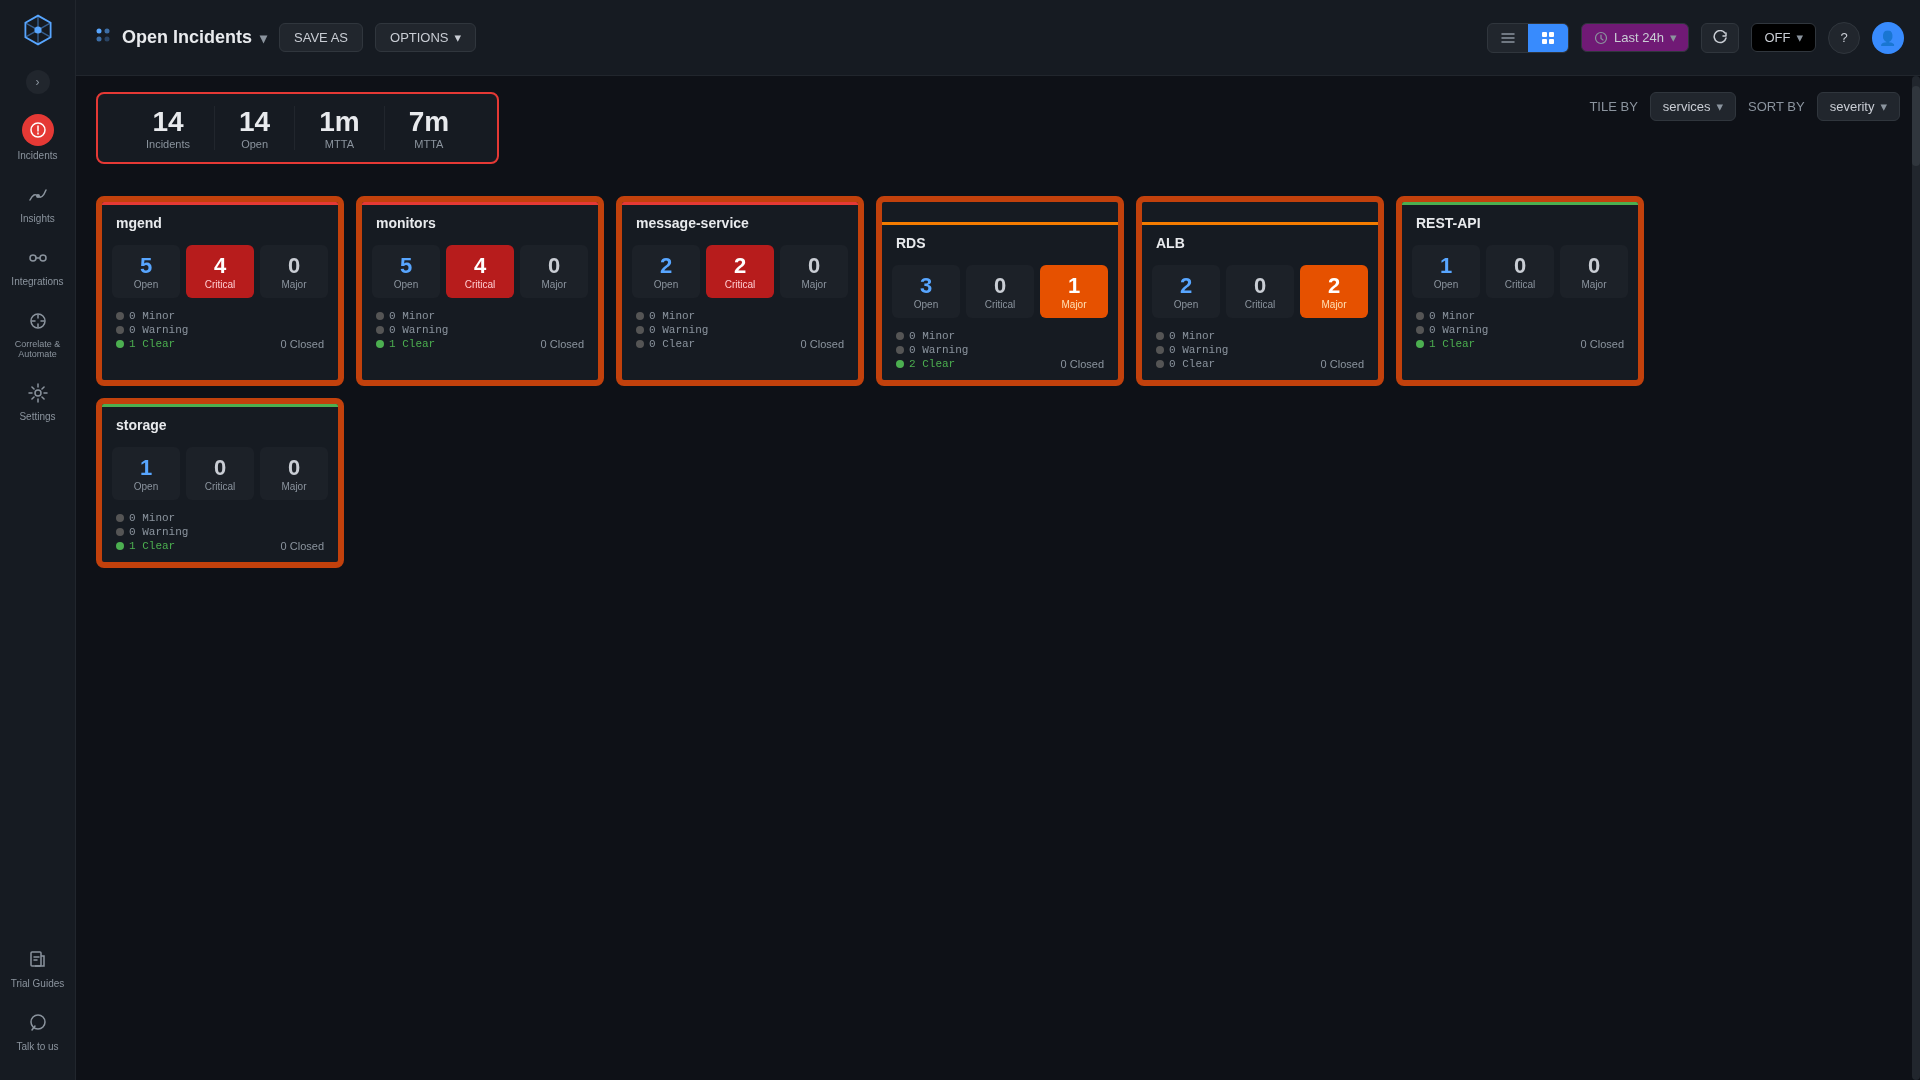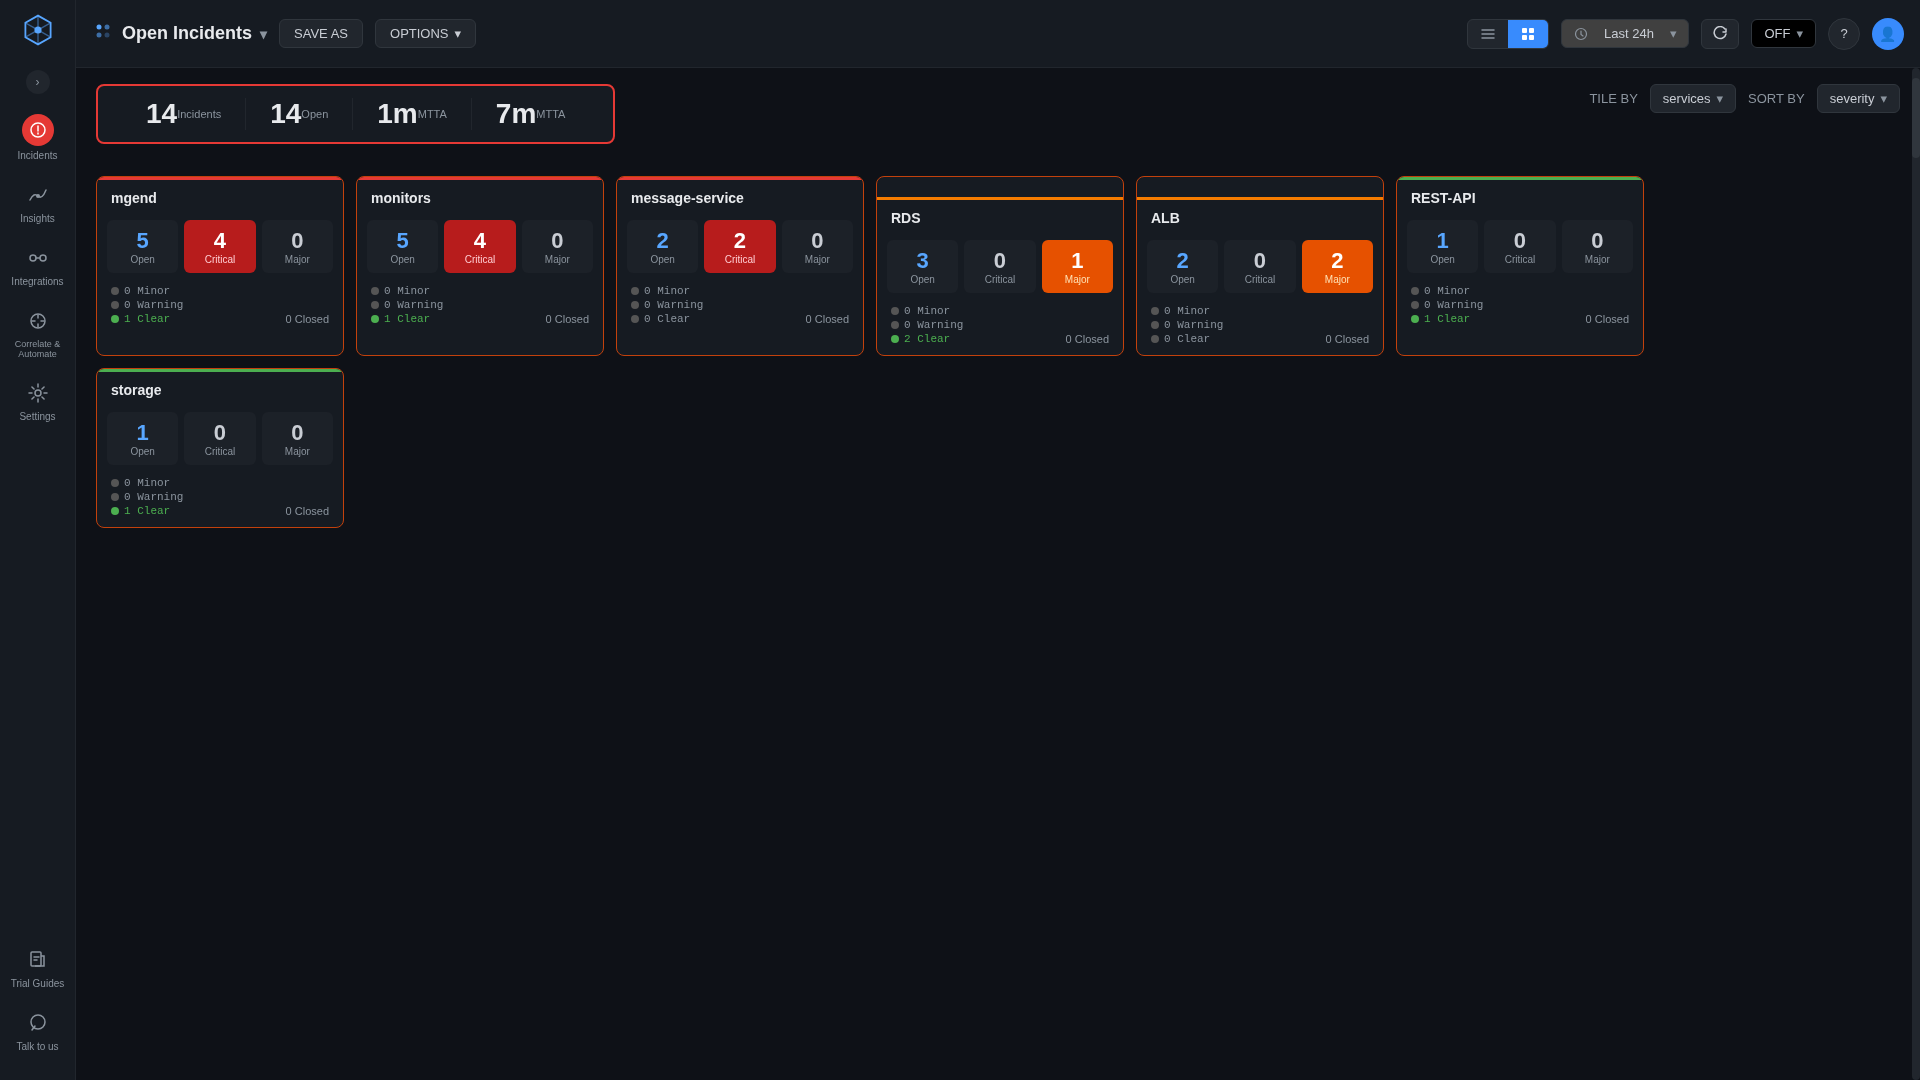--- a/index.html
+++ b/index.html
@@ -85,21 +85,21 @@
     }
 
     
     .topbar {
       display: flex;
       align-items: center;
       padding: 8px 16px;
       background: #161b22;
       border-bottom: 1px solid #21262d;
       gap: 12px;
-      height: 68px;
+      height: 76px;
       flex-shrink: 0;
     }
     .topbar-title {
       display: flex;
       align-items: center;
       gap: 8px;
       font-size: 18px;
       font-weight: 600;
       color: #e8eaed;
     }
@@ -127,27 +127,27 @@
       padding: 6px 12px;
       cursor: pointer;
       color: #8b949e;
       display: flex; align-items: center;
     }
     .view-btn.active {
       background: #388bfd;
       color: #fff;
     }
     .time-btn {
-      background: #404040;
+      background: #701a75;
       border: 1px solid #30363d;
       border-radius: 6px;
       padding: 6px 12px;
       color: #c9cdd4;
       cursor: pointer;
-      display: flex; align-items: center; gap: 16px;
+      display: flex; align-items: center; gap: 6px;
       font-size: 13px;
     }
     .refresh-btn {
       background: #21262d;
       border: 1px solid #30363d;
       border-radius: 6px;
       padding: 6px 10px;
       color: #c9cdd4;
       cursor: pointer;
       display: flex; align-items: center;
@@ -193,21 +193,21 @@
       gap: 0;
       background: #161b22;
       border: 2px solid #e53935;
       border-radius: 8px;
       padding: 12px 24px;
       width: fit-content;
       margin-bottom: 16px;
     }
     .summary-stat {
       display: flex;
-      flex-direction: row;
+      flex-direction: column;
       align-items: center;
       padding: 0 24px;
       border-right: 1px solid #21262d;
     }
     .summary-stat:last-child { border-right: none; }
     .summary-stat .value {
       font-size: 28px;
       font-weight: 700;
       color: #e8eaed;
     }
@@ -241,21 +241,21 @@
 
     
     .tiles-grid {
       display: flex;
       flex-wrap: wrap;
       gap: 12px;
     }
     .tile {
       background: #161b22;
       border-radius: 8px;
-      border: 1px solid #c2410c;
+      border: 6px solid #c2410c;
       width: 248px;
       padding: 0;
       overflow: hidden;
     }
     .tile-header {
       padding: 10px 14px 8px;
       font-size: 14px;
       font-weight: 600;
       color: #e8eaed;
       border-top: 3px solid;

